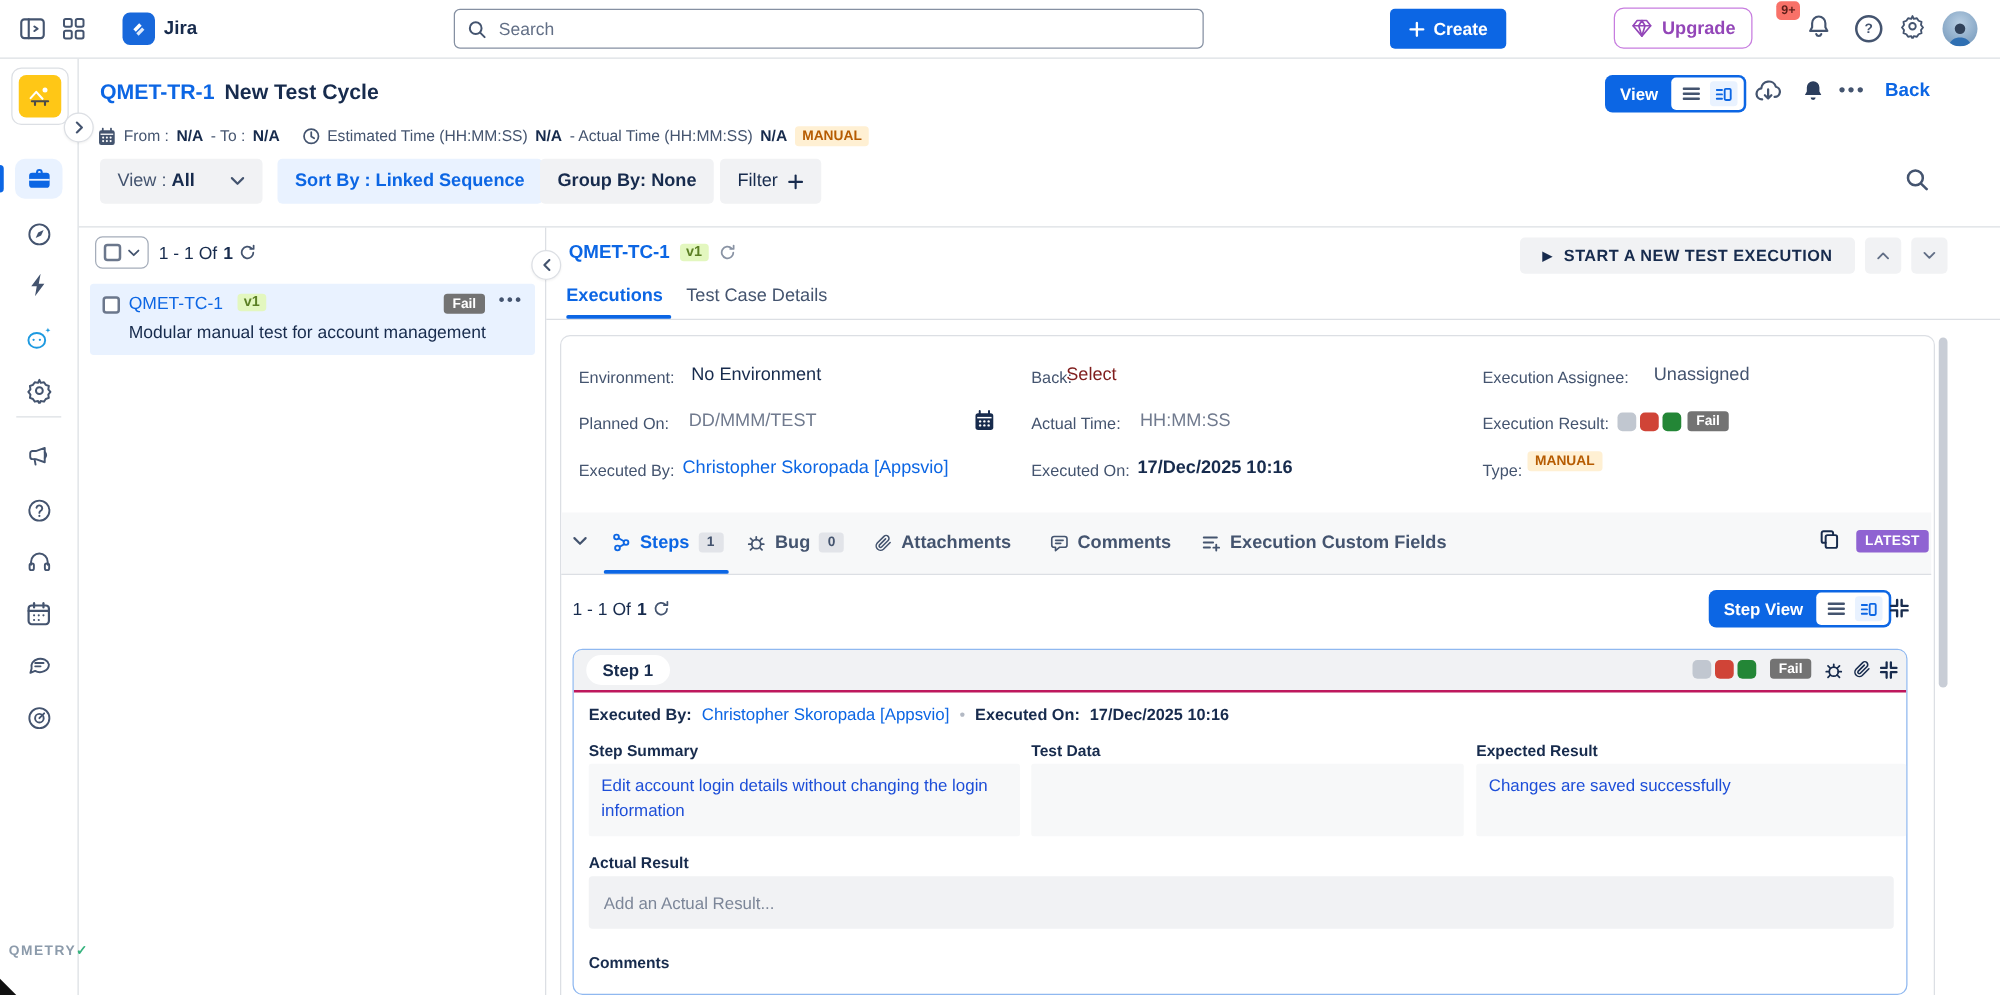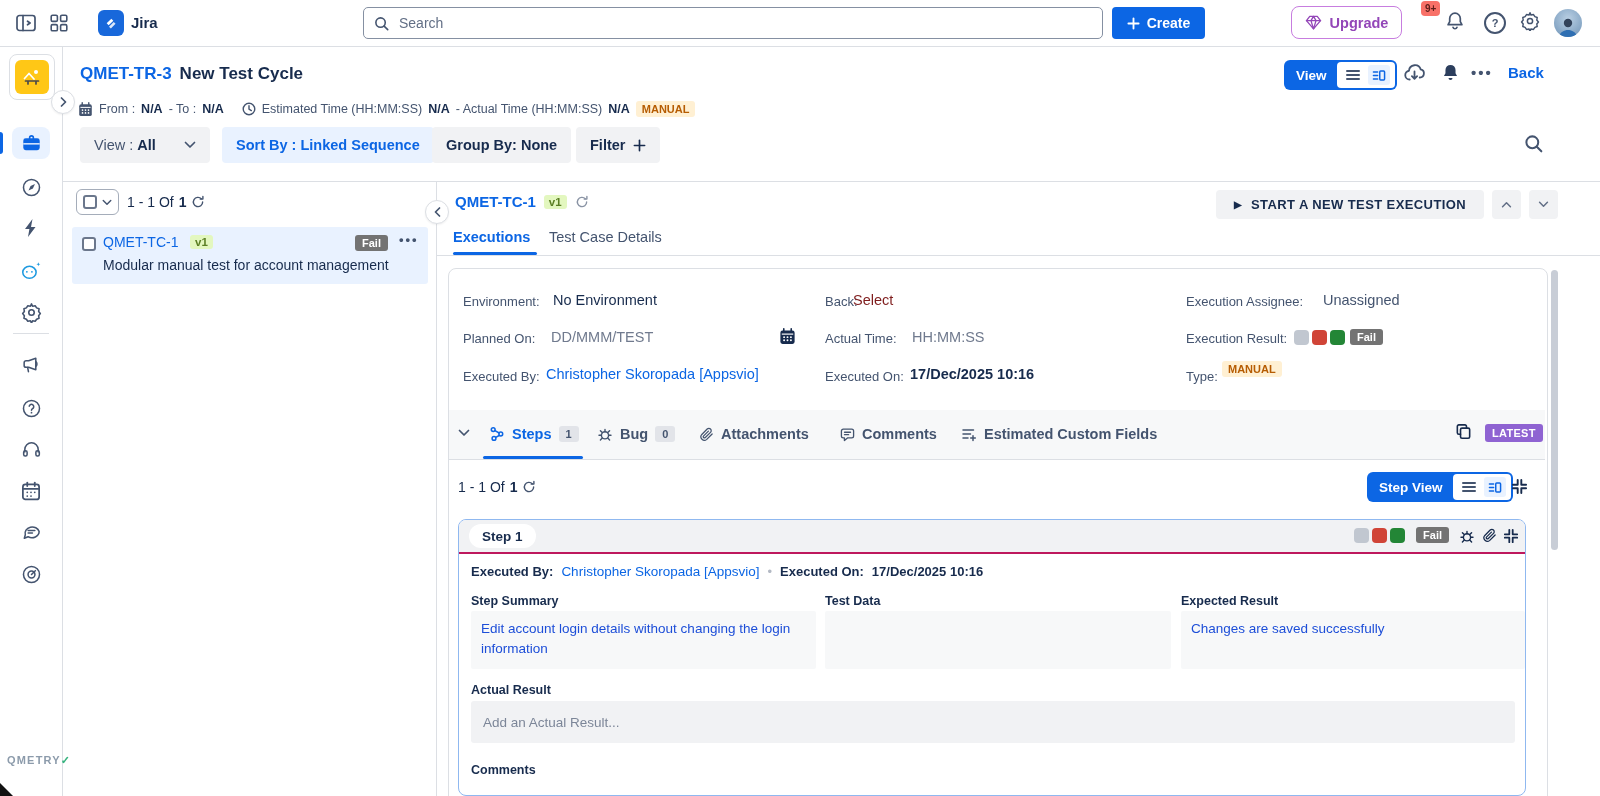--- a/index.html
+++ b/index.html
@@ -102,21 +102,21 @@
       </svg>
   </span>
   <span class="ab jira-tile" style="left:98px;top:10px">
     <svg width="16" height="16" viewBox="0 0 24 24">
         <path fill="#fff" d="M5.5 12.5l7-7 3 3-7 7z"></path>
         <path fill="#fff" opacity=".85" d="M9 17.5l7-7 2.8 2.8-7 7z"></path>
       </svg>
   </span>
   <span class="ab" style="left:131px;top:14px;font-weight:700;font-size:15px;color:#172B4D">Jira</span>
 
-  <div class="ab search-box" style="left:363px;top:7px;width:740px;height:32px">
+  <div class="ab search-box" style="left:363px;top:7px;width:600px;height:32px">
     <span style="color:#44546F">
       <svg class="s" width="15" height="15" viewBox="0 0 16 16">
           <circle cx="7" cy="7" r="5"></circle>
           <line x1="10.8" y1="10.8" x2="14.6" y2="14.6"></line>
         </svg>
     </span>
     <input placeholder="Search" style="">
   </div>
 
   <button class="ab btn-create" style="left:1112px;top:7px;width:93px;height:32px">
@@ -253,21 +253,21 @@
         <circle cx="11" cy="11" r="8.4"></circle>
         <circle cx="11" cy="11" r="3.6"></circle>
         <path d="M11 11l4-4"></path>
       </svg>
   </span>
   <span class="qmetry" style="top:708px"><span>QMETRY</span><b>✓</b></span>
   <div class="corner-tri"></div>
 </aside>
 
 <div class="ab row" style="left:80px;top:64px;gap:8px;font-size:17px">
-  <span class="key-blue">QMET-TR-3</span>
+  <span class="key-blue">QMET-TR-1</span>
   <span style="font-weight:700;color:#172B4D">New Test Cycle</span>
 </div>
 
 <div class="ab meta" style="left:78px;top:101px">
   <span style="color:#44546F">
     <svg class="f" width="15" height="15" viewBox="0 0 16 16">
         <path d="M4.5.8v2.4M11.5.8v2.4" stroke="currentColor" stroke-width="1.5" fill="none" stroke-linecap="round"></path>
         <rect x="1.3" y="2.4" width="13.4" height="12.6" rx="2"></rect>
         <rect x="2.6" y="5.2" width="10.8" height="1.1" fill="#fff"></rect>
         <g fill="#fff">
@@ -334,21 +334,21 @@
 <span class="ab icbtn" style="left:1508px;top:64px;color:#0C66E4;font:600 15px 'Liberation Sans',sans-serif">Back</span>
 
 <div class="ab pill" style="left:80px;top:127px;width:130px;justify-content:space-between">
   <span><span class="dim">View :</span> <b>All</b></span>
   <svg class="s" width="12" height="8" viewBox="0 0 12 8" style="color:#44546F">
       <path d="M1.5 1.5L6 6l4.5-4.5"></path>
     </svg>
 </div>
 <div class="ab pill blue" style="left:222px;top:127px">Sort By : Linked Sequence</div>
 <div class="ab pill" style="left:432px;top:127px;font-weight:600">Group By: None</div>
-<div class="ab pill" style="left:576px;top:127px;font-weight:700">
+<div class="ab pill" style="left:576px;top:127px;font-weight:400">
   <span>Filter</span>
   <svg class="s" width="13" height="13" viewBox="0 0 14 14" style="stroke-width:1.8;color:#172B4D">
       <line x1="7" y1="1.5" x2="7" y2="12.5"></line>
       <line x1="1.5" y1="7" x2="12.5" y2="7"></line>
     </svg>
 </div>
 <span class="ab icbtn" style="left:1524px;top:134px;color:#44546F">
   <svg class="s" width="19" height="19" viewBox="0 0 16 16">
       <circle cx="7" cy="7" r="5"></circle>
       <line x1="10.8" y1="10.8" x2="14.6" y2="14.6"></line>
@@ -511,21 +511,21 @@
 </div>
 <div class="sec-tab" style="left:961px;top:426px">
   <span style="color:#44546F">
     <svg class="s" width="16" height="16" viewBox="0 0 16 16" style="stroke-width:1.5">
         <line x1="2" y1="4" x2="12.5" y2="4"></line>
         <line x1="2" y1="8" x2="9.5" y2="8"></line>
         <line x1="2" y1="12" x2="7" y2="12"></line>
         <path d="M12 9.8v4.6M9.7 12.1h4.6"></path>
       </svg>
   </span>
-  <span class="sec-lbl">Estimated Custom Fields</span>
+  <span class="sec-lbl">Execution Custom Fields</span>
 </div>
 <span class="ab icbtn" style="left:1455px;top:423px;color:#172B4D">
   <svg class="s" width="17" height="17" viewBox="0 0 16 16" style="stroke-width:1.5">
       <rect x="5.2" y="4.8" width="8.6" height="9.6" rx="1.4"></rect>
       <path d="M10.8 4.8V3.2A1.4 1.4 0 0 0 9.4 1.8H3.6a1.4 1.4 0 0 0-1.4 1.4v6a1.4 1.4 0 0 0 1.4 1.4h1.6"></path>
     </svg>
 </span>
 <span class="ab badge-latest" style="left:1485px;top:424px">LATEST</span>
 <div class="ab" style="left:483px;top:456px;width:100px;height:3px;background:#0C66E4;border-radius:2px"></div>
 

